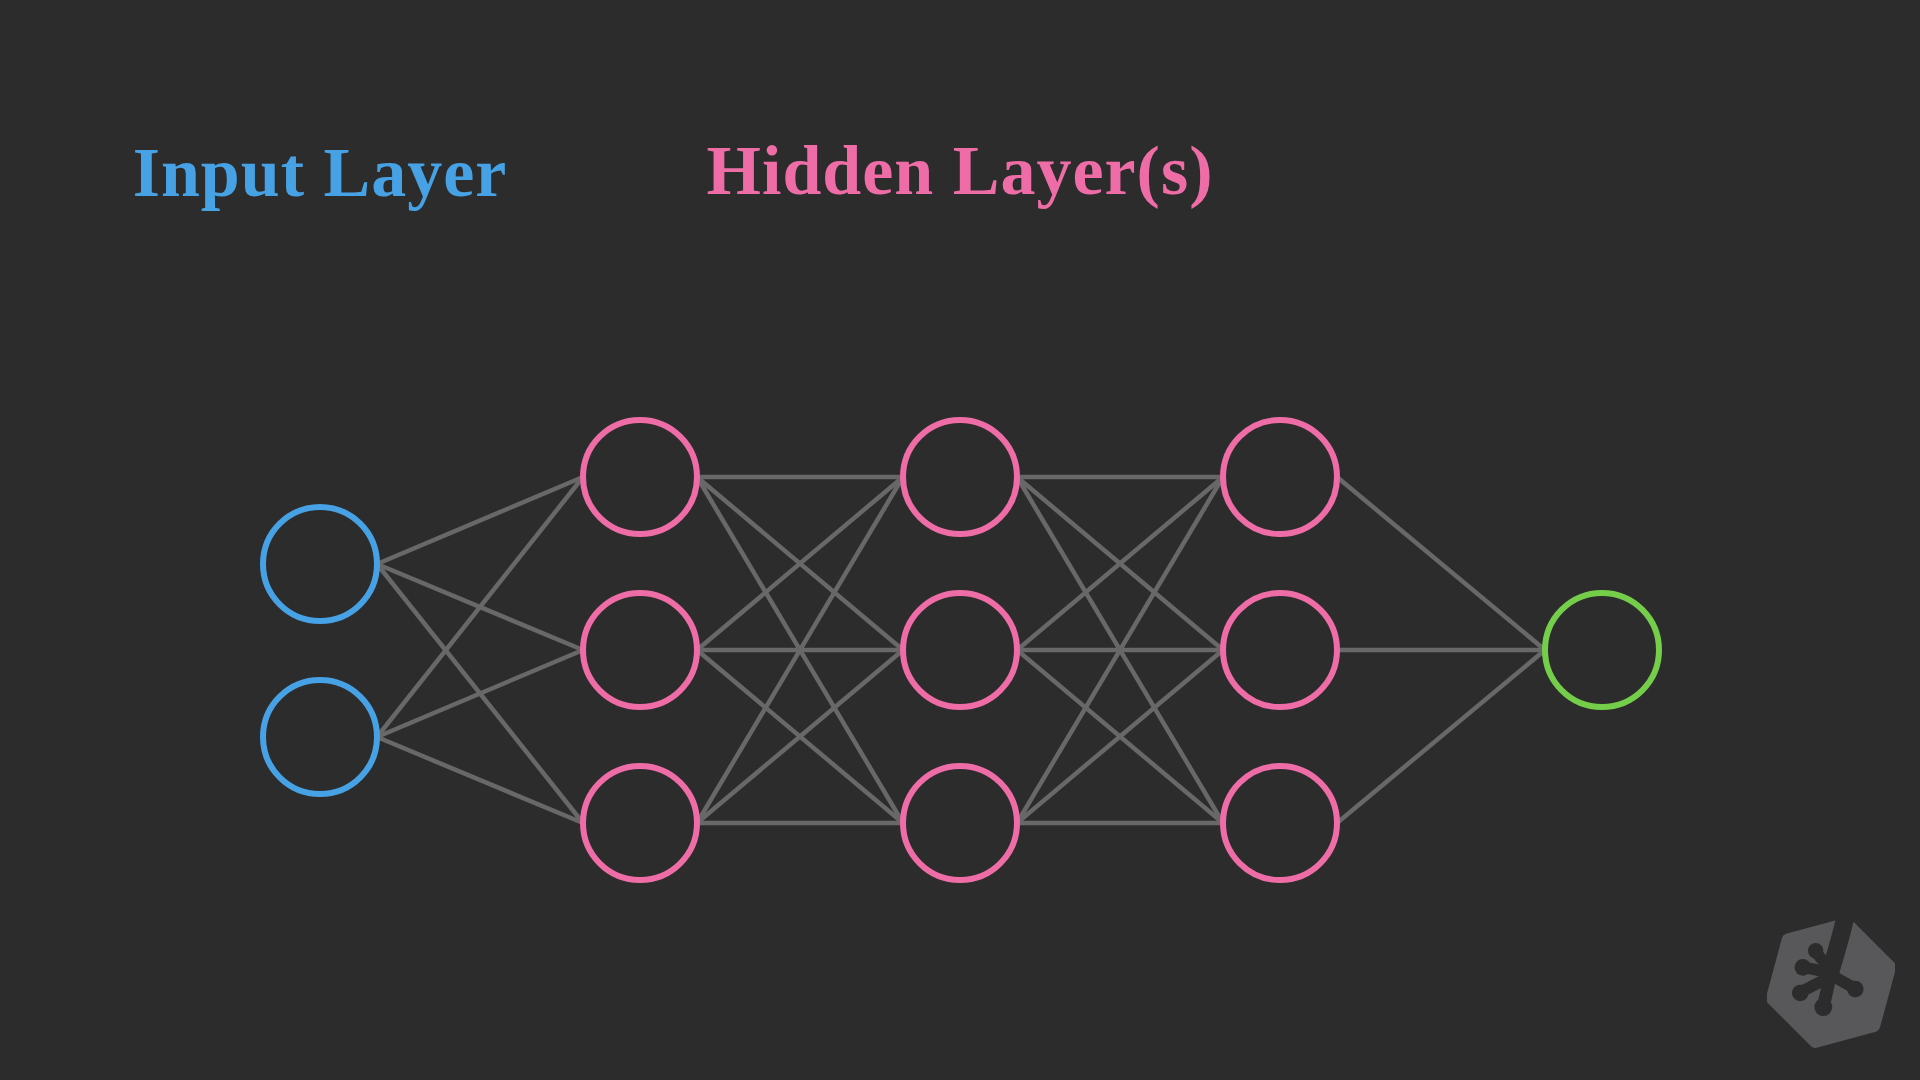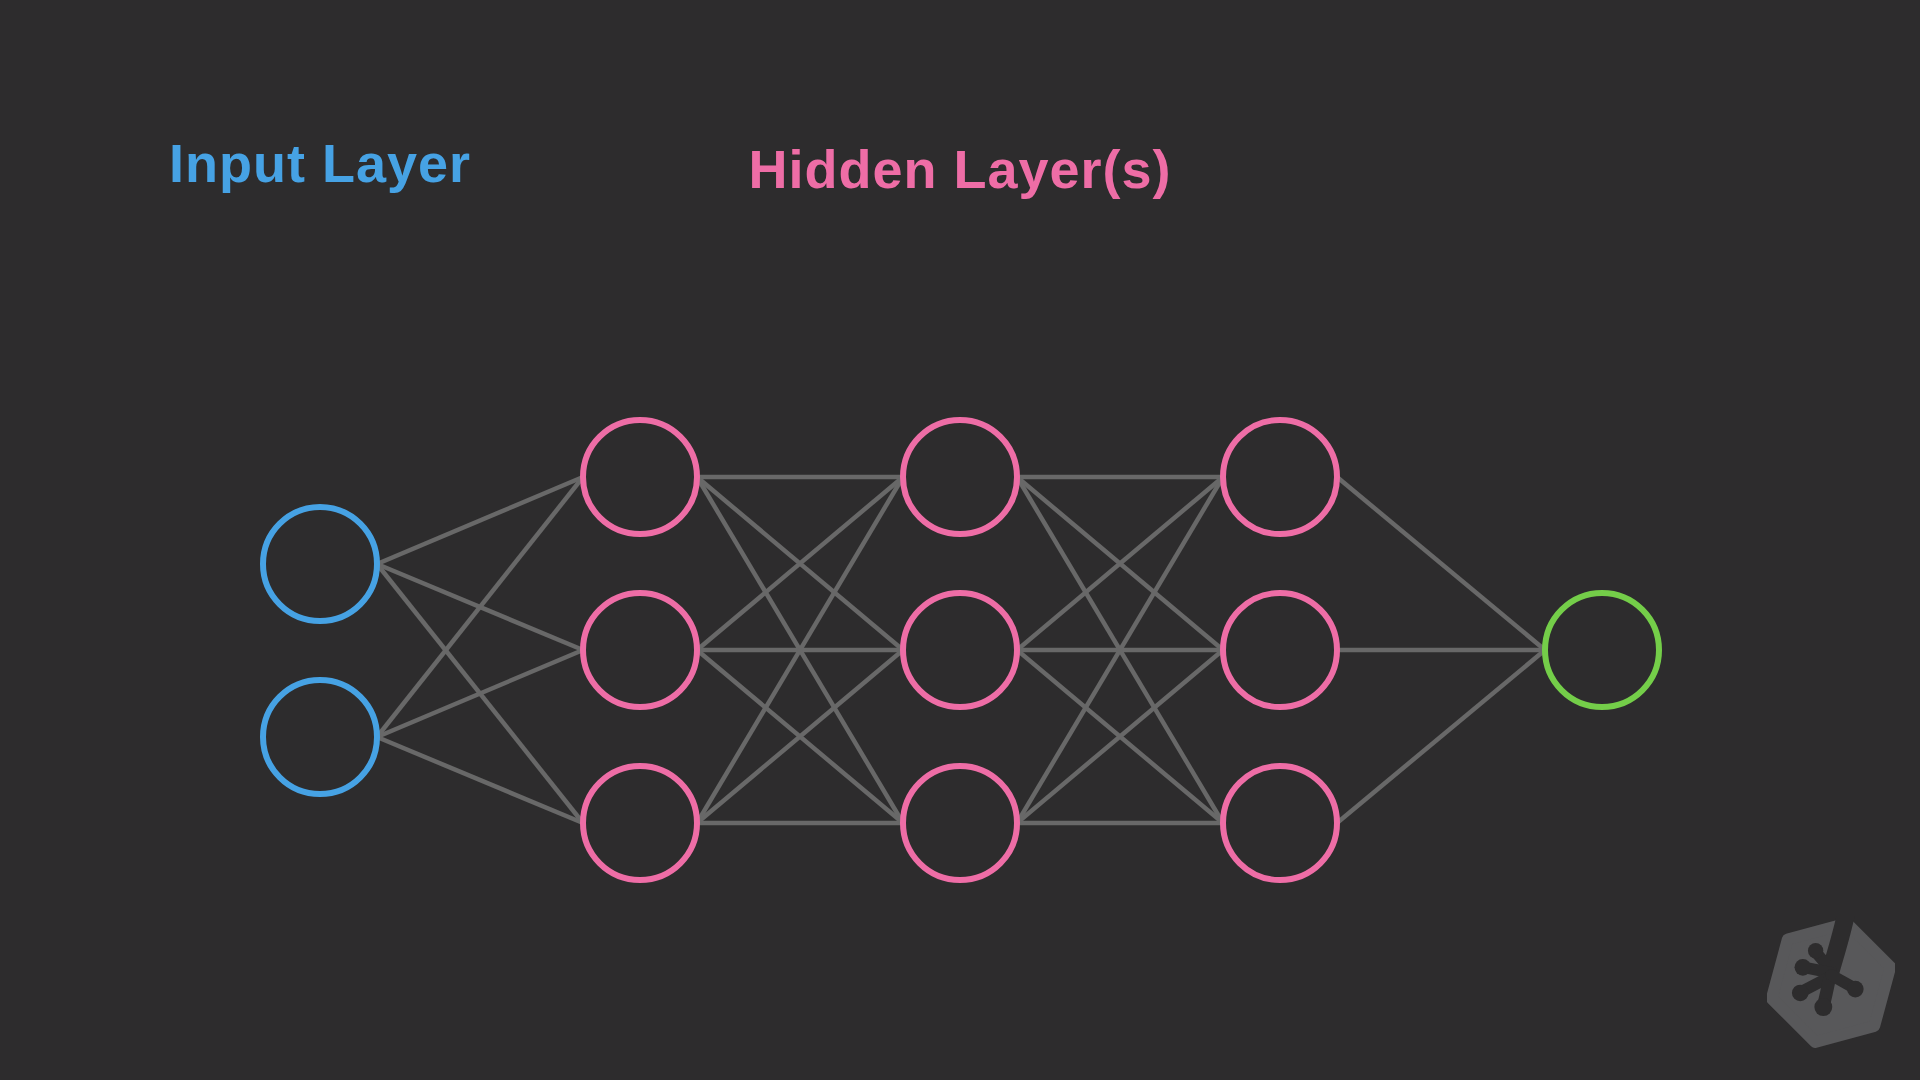--- a/index.html
+++ b/index.html
@@ -12,25 +12,26 @@
     position: relative;
     width: 1920px;
     height: 1080px;
     background: #2d2c2d;
     overflow: hidden;
   }
   .layer-label {
     position: absolute;
     top: 134px;
     transform: translateX(-50%);
-    font-size: 54px;
+    font-size: 70px;
     font-weight: 700;
     letter-spacing: 1px;
     line-height: 1.1;
     white-space: nowrap;
+    font-family: Liberation Serif, serif;
   }
   #network-svg {
     position: absolute;
     left: 0;
     top: 0;
   }
   #brand-logo {
     position: absolute;
     left: 1767px;
     top: 916px;
@@ -77,21 +78,21 @@
       <circle cx="960" cy="477" r="57" fill="#2d2c2d" stroke="#ee6da6" stroke-width="6"></circle>
       <circle cx="960" cy="650" r="57" fill="#2d2c2d" stroke="#ee6da6" stroke-width="6"></circle>
       <circle cx="960" cy="823" r="57" fill="#2d2c2d" stroke="#ee6da6" stroke-width="6"></circle>
       <circle cx="1280" cy="477" r="57" fill="#2d2c2d" stroke="#ee6da6" stroke-width="6"></circle>
       <circle cx="1280" cy="650" r="57" fill="#2d2c2d" stroke="#ee6da6" stroke-width="6"></circle>
       <circle cx="1280" cy="823" r="57" fill="#2d2c2d" stroke="#ee6da6" stroke-width="6"></circle>
       <circle cx="1602" cy="650" r="57" fill="#2d2c2d" stroke="#74ce49" stroke-width="6"></circle>
     </svg>
 
   <div class="layer-label" style="color: rgb(70, 162, 228); left: 320px; top: 134px;">Input Layer</div>
-  <div class="layer-label" style="color: rgb(238, 109, 166); left: 960px; top: 140px;">Hidden Layer(s)</div>
+  <div class="layer-label" style="color: rgb(238, 109, 166); left: 960px; top: 132px;">Hidden Layer(s)</div>
 
   <svg id="brand-logo" width="128" height="136" viewBox="0 0 100 106">
     <g>
       <polygon id="logo-hex" points="62.4,5.6 16.1,18.1 3.6,64.4 37.6,98.4 83.9,85.9 96.4,39.6" stroke-width="9" stroke-linejoin="round" fill="#58585a" stroke="#58585a"></polygon>
       <g id="logo-hand" fill="none" stroke-linecap="round">
         <path d="M62,-3 C59,12 54,28 50,42" stroke-width="14" stroke="#2d2c2d"></path>
         <path d="M50,42 L38,28" stroke-width="9" stroke="#2d2c2d"></path>
         <path d="M49,44 L29,40" stroke-width="9" stroke="#2d2c2d"></path>
         <path d="M48,48 L27,59" stroke-width="9" stroke="#2d2c2d"></path>
         <path d="M49,48 C47,57 46,63 44,70" stroke-width="10" stroke="#2d2c2d"></path>

